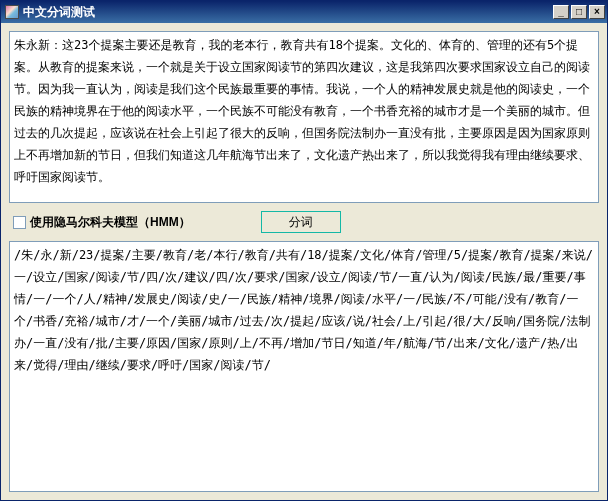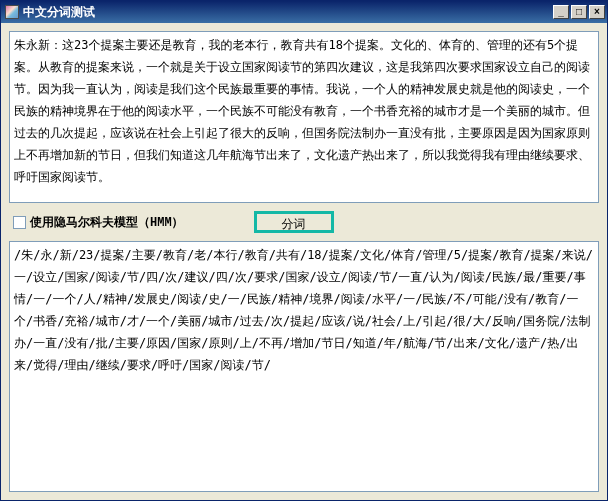--- a/index.html
+++ b/index.html
@@ -83,34 +83,34 @@
     align-items: center;
     height: 26px;
     gap: 30px;
     padding-left: 4px;
     flex: 0 0 auto;
   }
   .checkbox-wrap {
     display: flex;
     align-items: center;
     gap: 4px;
-    font-family: Liberation Mono, monospace;
+    font-family: Liberation Sans, sans-serif;
     font-size: 12px;
     font-weight: bold;
   }
   .checkbox {
     width: 13px; height: 13px;
     background:#fff;
     border:1px solid #7f9db9;
   }
   .button {
     min-width: 80px;
     height: 22px;
     background: #ece9d8;
-    border: 3px solid #14b8a6;
+    border: 1px solid #14b8a6;
     font-family: "SimSun","Microsoft YaHei",sans-serif;
     font-size: 12px;
     text-align: center;
     line-height: 20px;
     padding: 0 10px;
     cursor: default;
     margin-left: 40px;
   }
 </style>
 </head>

